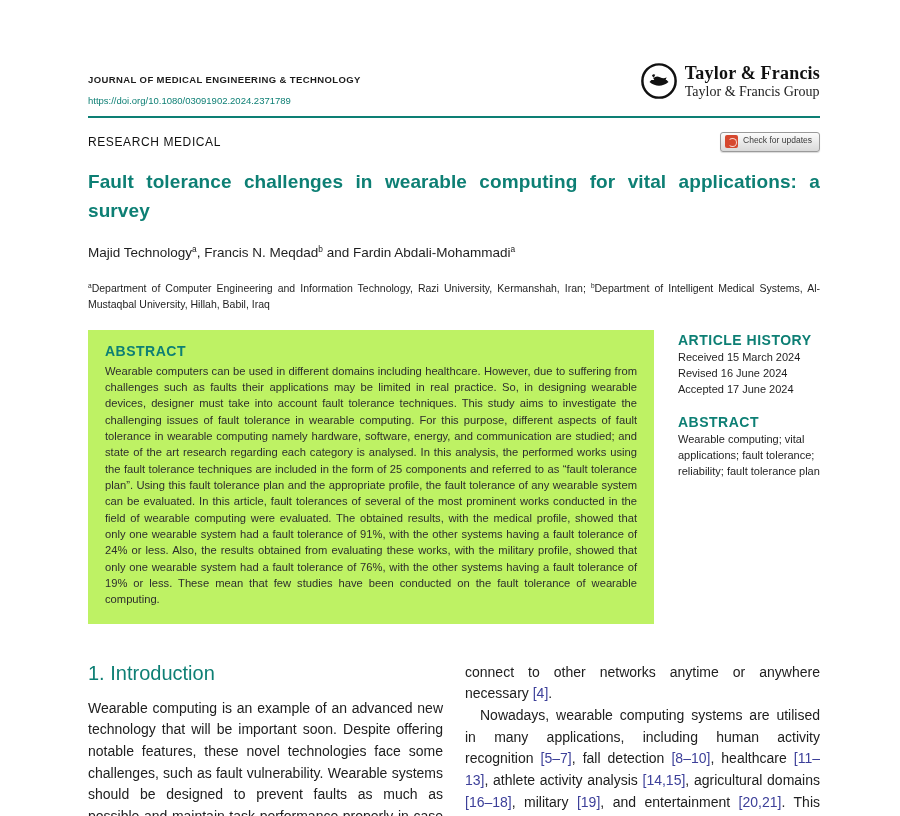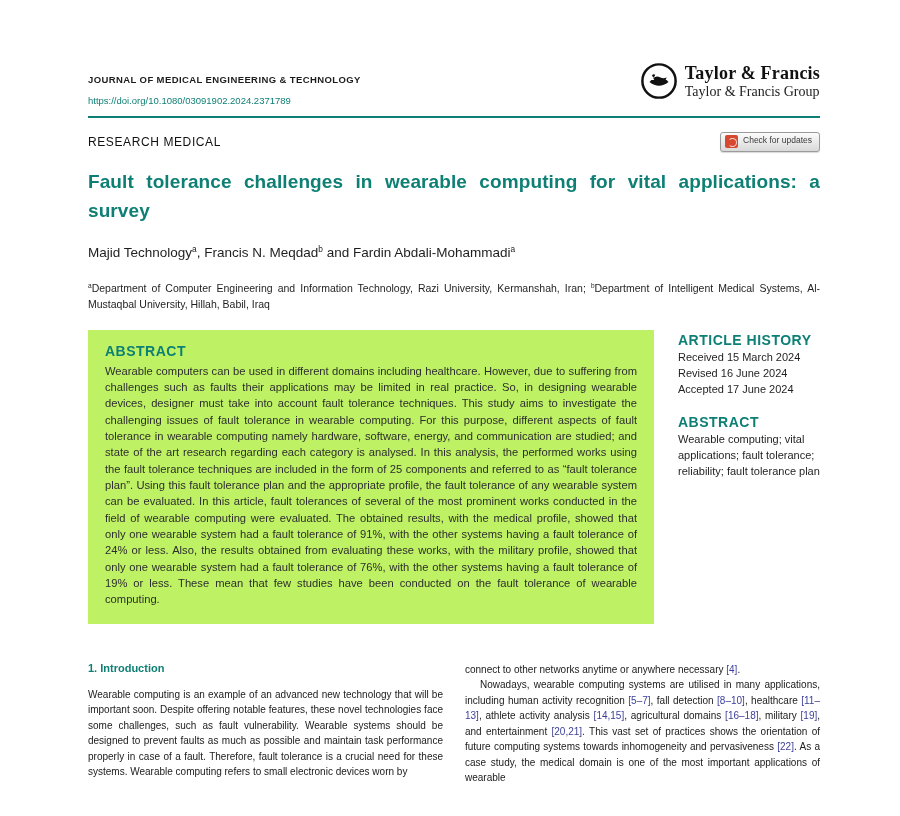--- a/index.html
+++ b/index.html
@@ -68,23 +68,23 @@
     color: #2d2d2d;
   }
   .meta { width: 142px; font-size: 11px; line-height: 1.45; color: #1f1f1f; }
   .meta-item { }
   .meta-label.keywords-label { display: block; margin-top: 14px; }
   .meta-keywords { }
 
   
   .body-cols { display: flex; gap: 22px; margin-top: 38px; }
   .col { width: 355px; }
-  .section-heading { font-size: 11px; font-weight: bold; color: #0d7f74; margin-bottom: 13px; }
+  .section-heading { font-size: 20px; font-weight: normal; color: #0d7f74; margin-bottom: 13px; }
   .body-p {
-    font-size: 10px; line-height: 1.55; text-align: justify; color: #202020;
+    font-size: 14px; line-height: 1.55; text-align: justify; color: #202020;
   }
   .body-p + .body-p { margin-top: 0; }
   .indent { text-indent: 15px; }
   .seg-cite { color: #3c3f99; cursor: pointer; }
   .seg-sup { vertical-align: super; font-size: 0.62em; line-height: 0; }
 </style>
 </head>
 <body>
 
 <div class="page">

